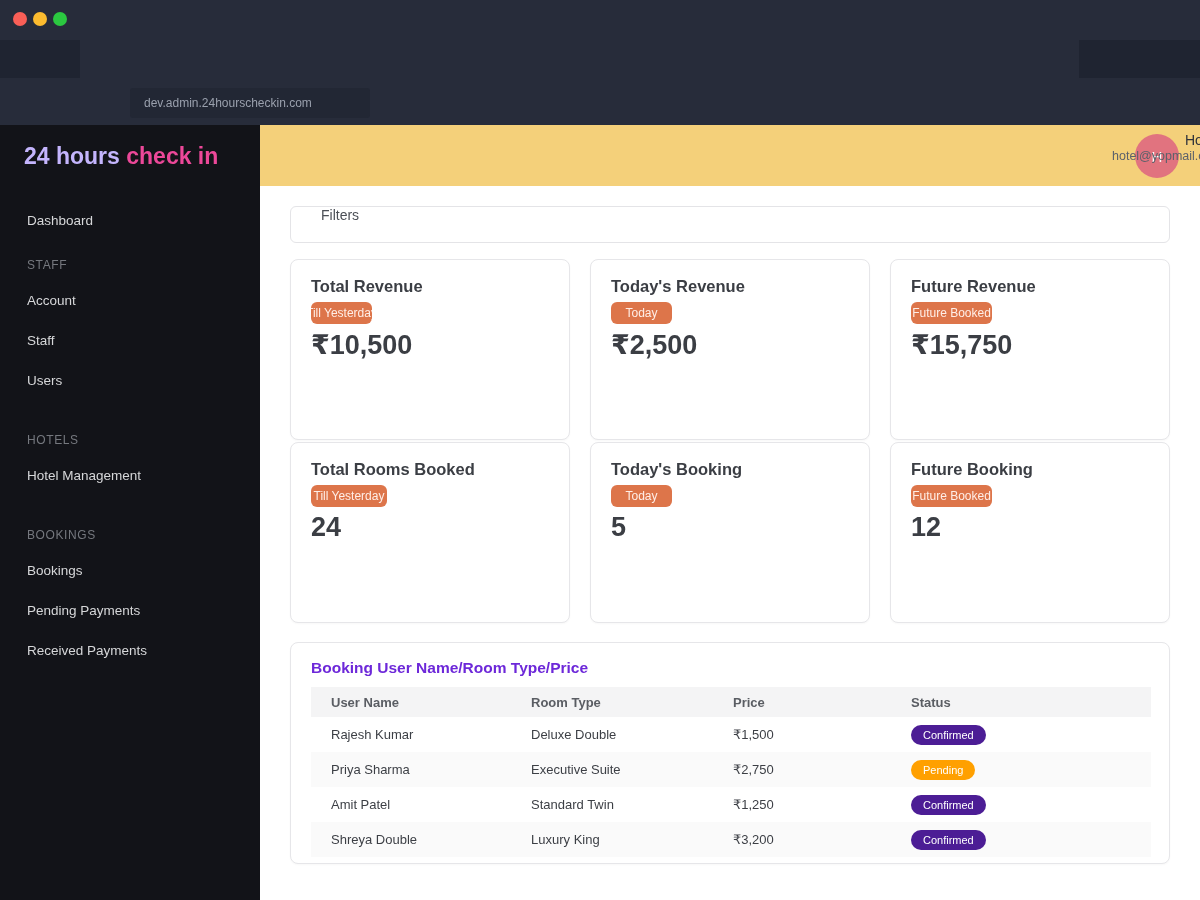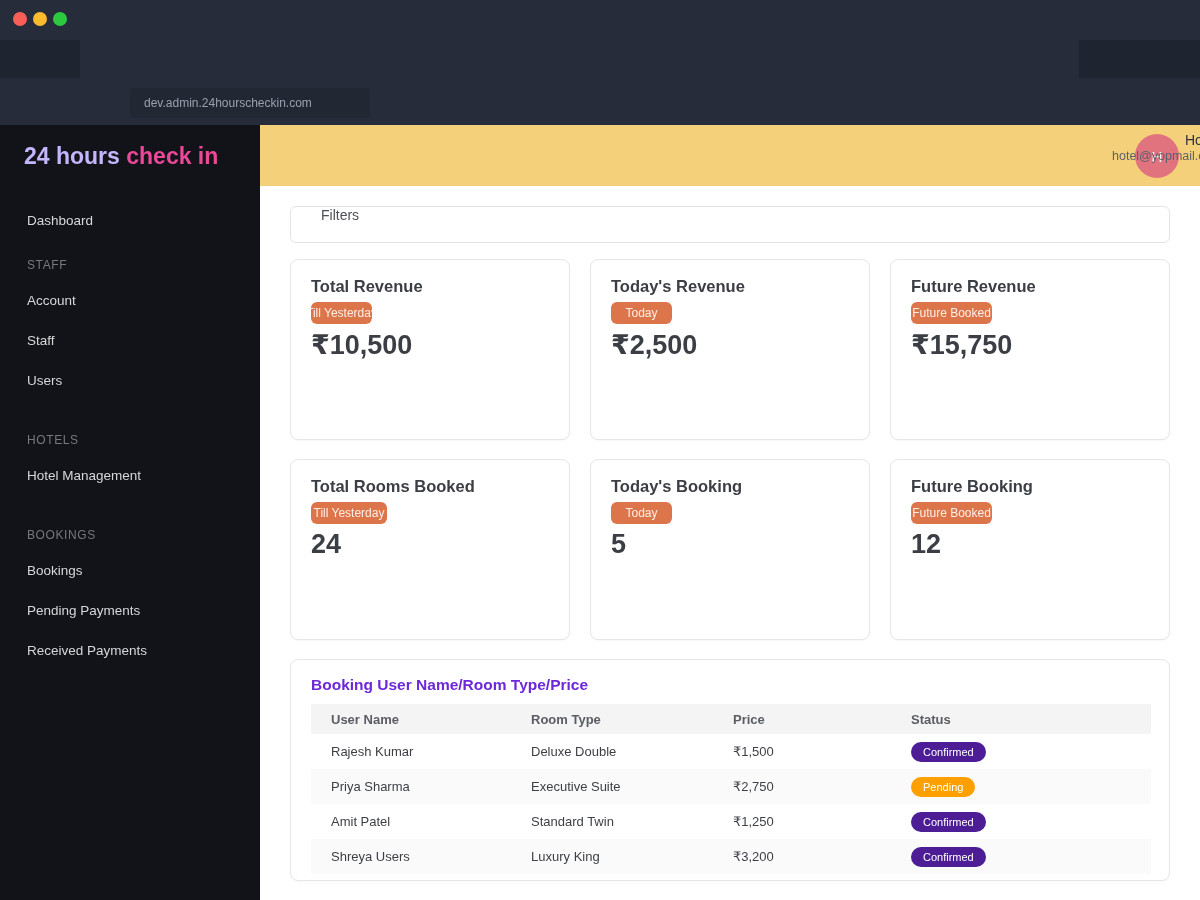--- a/index.html
+++ b/index.html
@@ -33,21 +33,21 @@
     justify-content:center; z-index:1; cursor:pointer; }
   .tb-name { position:absolute; left:925px; top:7px; font-size:14px; color:#2f323a; z-index:2; white-space:nowrap; }
   .tb-email { position:absolute; left:852px; top:24px; font-size:12.5px; color:#5c616b; z-index:2; white-space:nowrap; }
 
   
   .content { position:absolute; top:186px; left:260px; width:940px; height:714px;
     background:#ffffff; padding:20px 30px 0 30px; overflow:hidden; }
   .filters { width:880px; height:37px; border:1px solid #e4e4e7; border-radius:6px;
     display:flex; align-items:flex-start; padding-left:30px; font-size:14px; color:#4b4f56;
     background:#fff; cursor:pointer; }
-  .cards { margin-top:16px; display:grid; grid-template-columns:repeat(3,280px); gap:19px 20px; }
+  .cards { margin-top:16px; display:grid; grid-template-columns:repeat(3,280px); gap:2px 20px; }
   .card { width:280px; height:181px; border:1px solid #e6e6e9; border-radius:8px;
     background:#fff; padding:14px 20px; box-shadow:0 1px 2px rgba(0,0,0,0.03); }
   .card h3 { font-size:16.5px; font-weight:700; color:#3b3e44; line-height:24px; }
   .badge { margin-top:4px; height:22px; background:#dd754a; color:#ffeee7; font-size:12px;
     border-radius:6px; display:flex; align-items:center; justify-content:center;
     overflow:hidden; white-space:nowrap; }
   .bw-s { width:61px; } .bw-m { width:76px; } .bw-l { width:81px; }
   .value { margin-top:5px; font-size:27px; font-weight:700; color:#3b3e44; }
 
   
@@ -180,21 +180,21 @@
           <td>₹2,750</td>
           <td><span class="pill pill-pending">Pending</span></td>
         </tr>
         <tr>
           <td>Amit Patel</td>
           <td>Standard Twin</td>
           <td>₹1,250</td>
           <td><span class="pill pill-confirmed">Confirmed</span></td>
         </tr>
         <tr>
-          <td>Shreya Users</td>
+          <td>Shreya Double</td>
           <td>Luxury King</td>
           <td>₹3,200</td>
           <td><span class="pill pill-confirmed">Confirmed</span></td>
         </tr>
       </tbody>
     </table>
   </div>
 
 </div>
 

